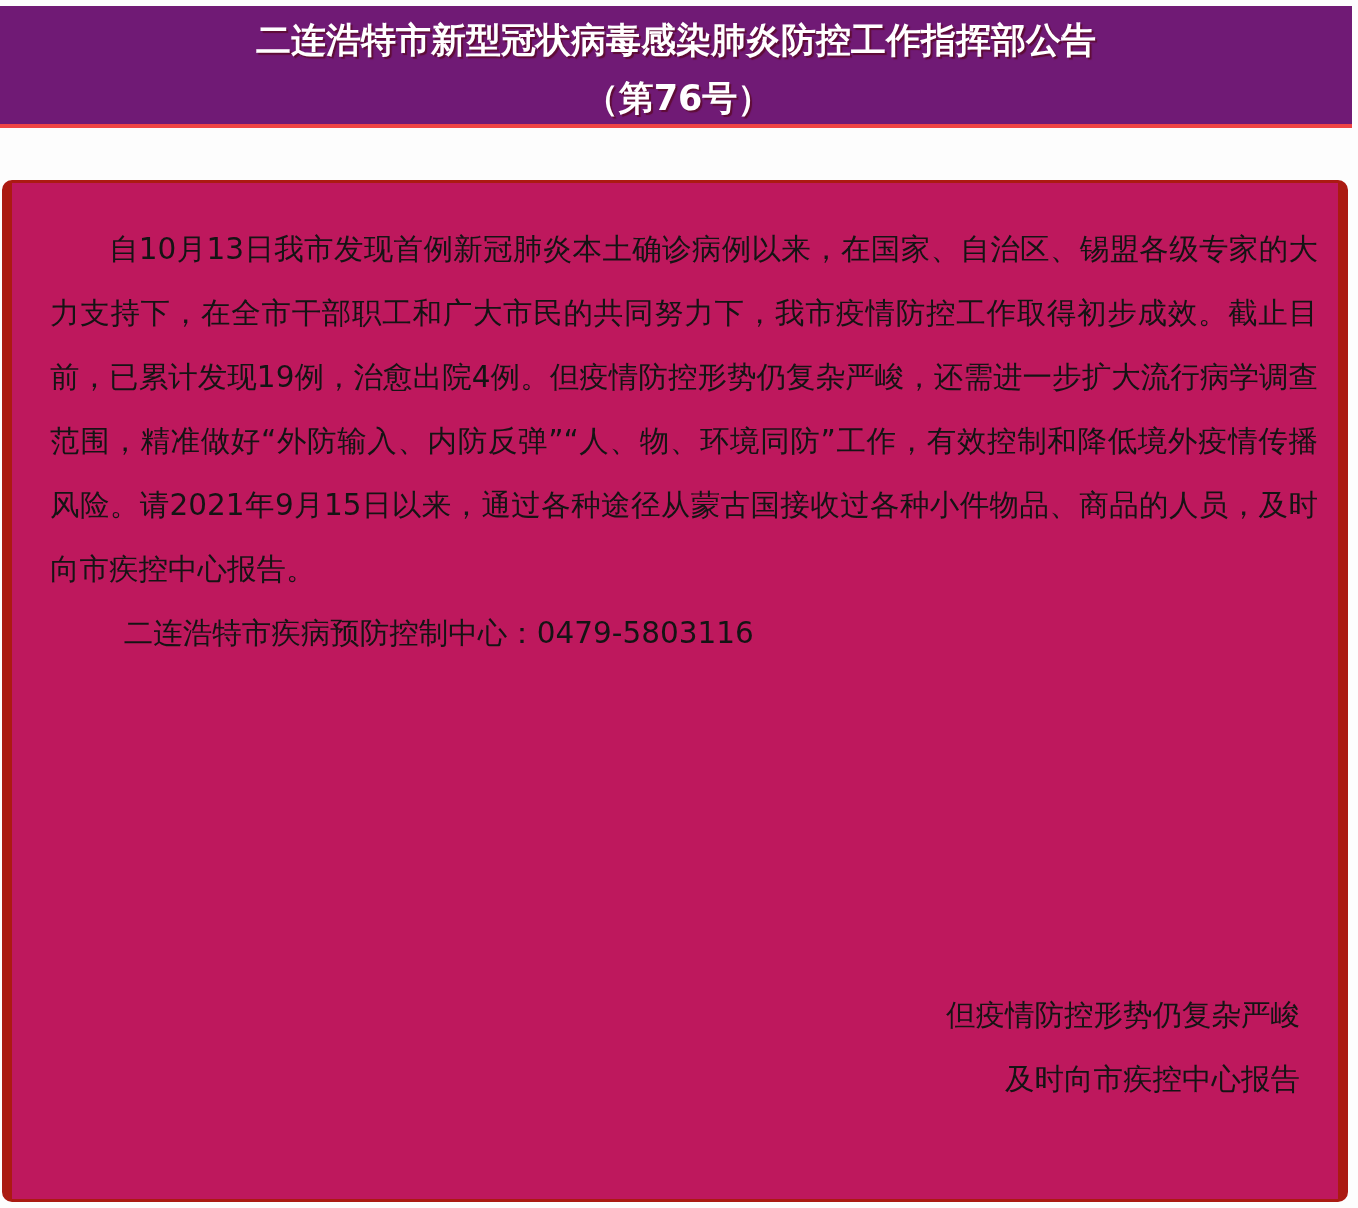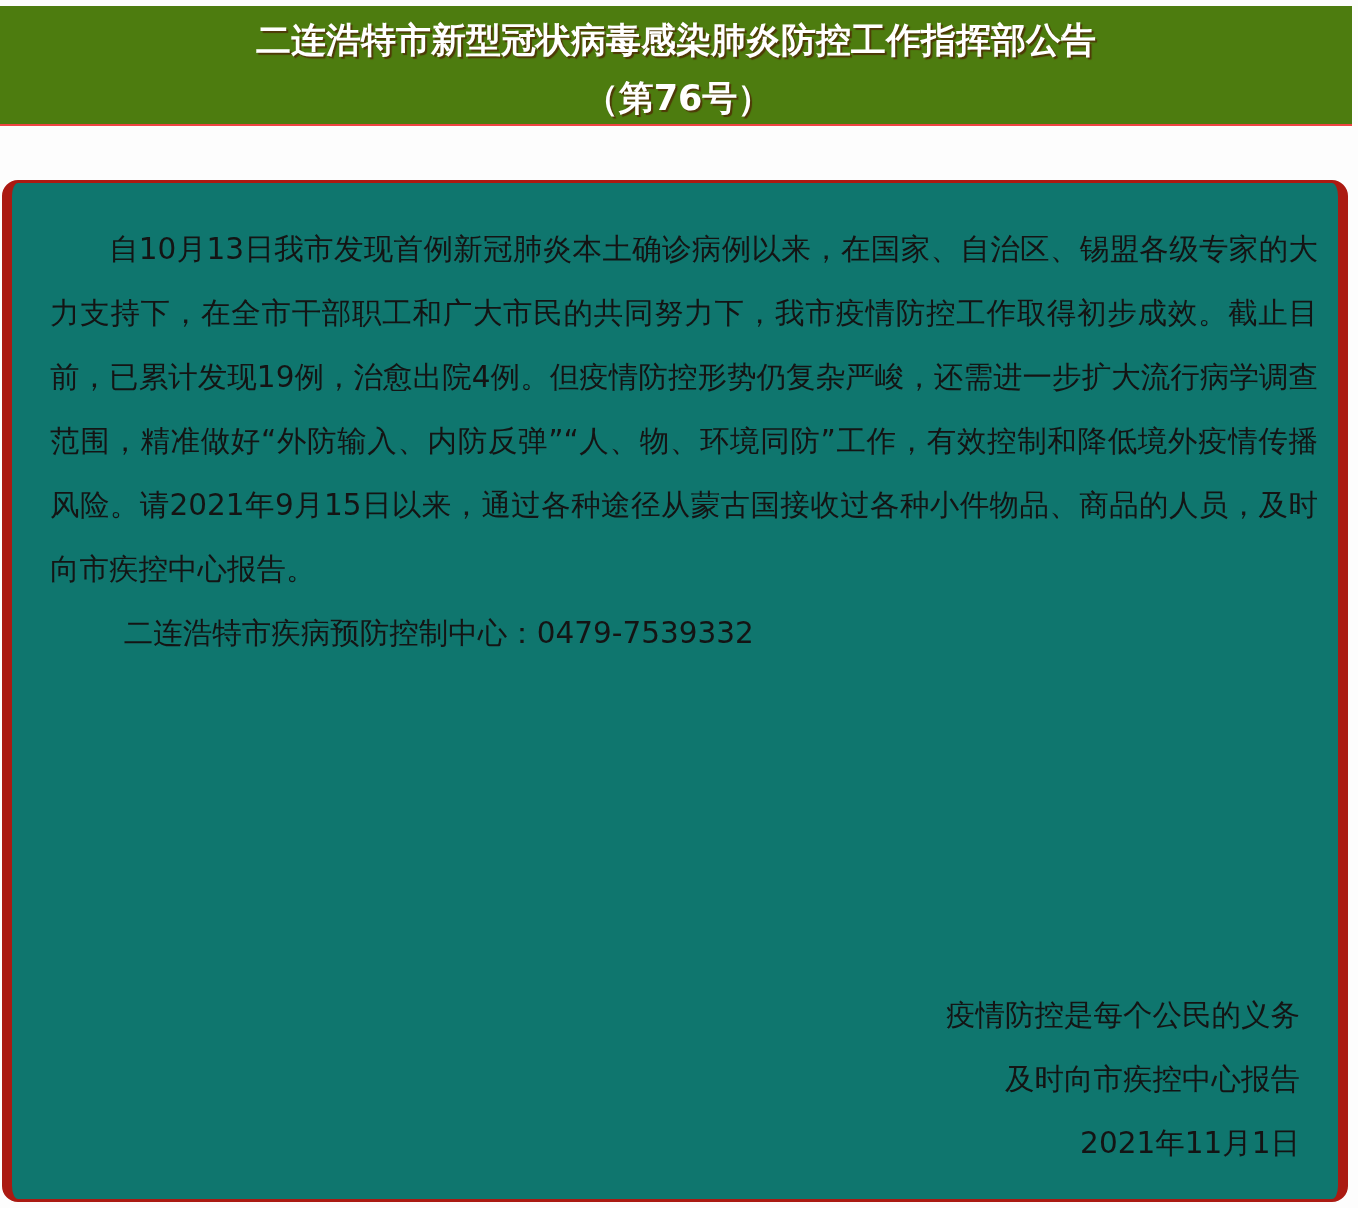--- a/index.html
+++ b/index.html
@@ -14,22 +14,22 @@
       overflow: hidden;
       font-family: "DejaVu Sans", "Liberation Sans", sans-serif;
       color: #1a1a1a;
     }
     .header-banner {
       position: absolute;
       left: 0;
       top: 6px;
       width: 1352px;
       height: 118px;
-      background: #4d7c0f;
-      border-bottom: 2px solid #ef4444;
+      background: #701a75;
+      border-bottom: 4px solid #ef4444;
       text-align: center;
       color: #ffffff;
       text-decoration: underline;
     }
     .header-title {
       position: absolute;
       left: 0;
       right: 0;
       top: 12px;
       font-size: 35px;
@@ -52,22 +52,22 @@
       position: absolute;
       left: 2px;
       top: 180px;
       width: 1346px;
       height: 1022px;
       box-sizing: border-box;
       border-left: 10px solid #ab1a12;
       border-right: 10px solid #ab1a12;
       border-top: 3px solid #ab1a12;
       border-bottom: 3px solid #ab1a12;
-      border-radius: 16px;
-      background: #0f766e;
+      border-radius: 10px;
+      background: #be185d;
     }
     .notice-body {
       position: absolute;
       left: 38px;
       top: 34px;
       width: 1268px;
       font-size: 29.5px;
       line-height: 64px;
       color: #141414;
       text-align: justify;
@@ -97,20 +97,19 @@
 <body>
 
 <div class="header-banner">
   <div class="header-title">二连浩特市新型冠状病毒感染肺炎防控工作指挥部公告</div>
   <div class="header-subtitle">（第76号）</div>
 </div>
 
 <div class="notice-card">
   <div class="notice-body">
     <p class="para">自10月13日我市发现首例新冠肺炎本土确诊病例以来，在国家、自治区、锡盟各级专家的大力支持下，在全市干部职工和广大市民的共同努力下，我市疫情防控工作取得初步成效。截止目前，已累计发现19例，治愈出院4例。但疫情防控形势仍复杂严峻，还需进一步扩大流行病学调查范围，精准做好“外防输入、内防反弹”“人、物、环境同防”工作，有效控制和降低境外疫情传播风险。请2021年9月15日以来，通过各种途径从蒙古国接收过各种小件物品、商品的人员，及时向市疾控中心报告。</p>
-    <p class="contact-line">二连浩特市疾病预防控制中心：0479-7539332</p>
+    <p class="contact-line">二连浩特市疾病预防控制中心：0479-5803116</p>
   </div>
   <div class="signature">
-    <div>疫情防控是每个公民的义务</div>
+    <div>但疫情防控形势仍复杂严峻</div>
     <div>及时向市疾控中心报告</div>
-    <div>2021年11月1日</div>
   </div>
 </div>
 
 </body></html>

